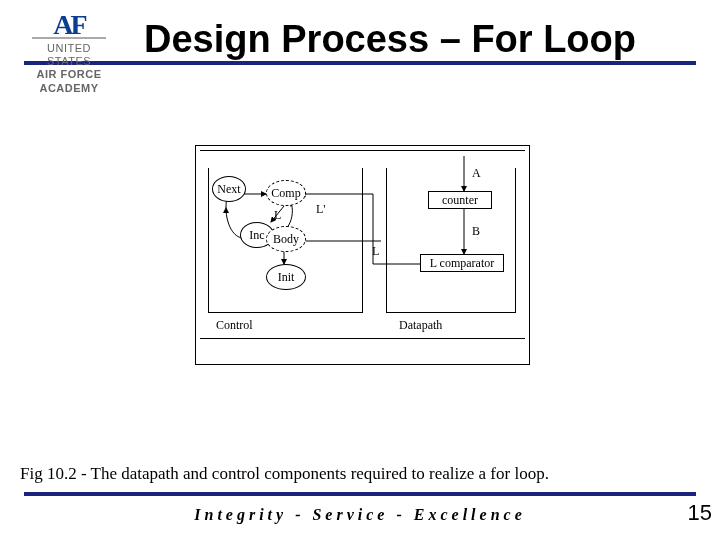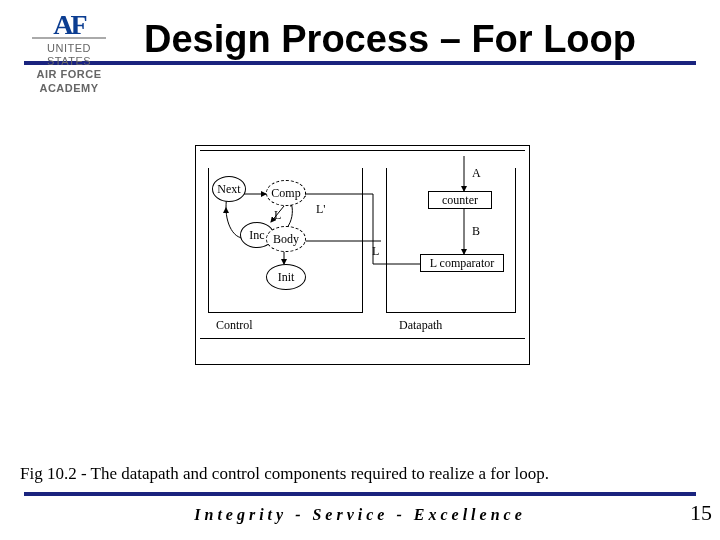--- a/index.html
+++ b/index.html
@@ -128,21 +128,21 @@
     font-weight: bold;
     font-size: 16px;
     letter-spacing: 4px;
     color: #000;
     margin-top: 16px;
   }
   .pagenum {
     position: absolute;
     right: 8px;
     bottom: 14px;
-    font-family: Liberation Serif, serif;
+    font-family: Liberation Sans, sans-serif;
     font-size: 22px;
   }
   svg.wires {
     position: absolute;
     left: 0; top: 0;
     width: 335px; height: 220px;
     pointer-events: none;
   }
   .code-line {
     position: absolute;

